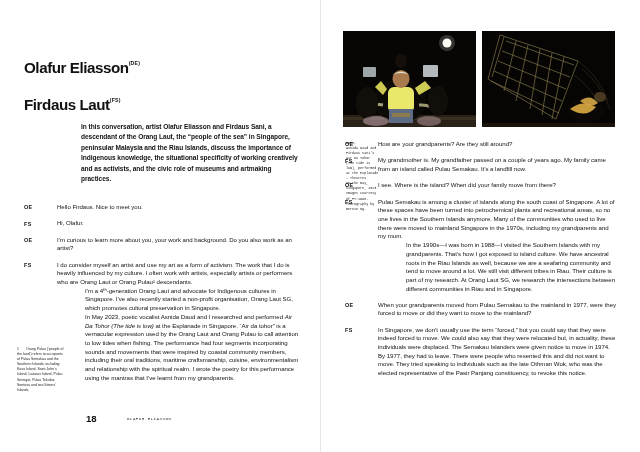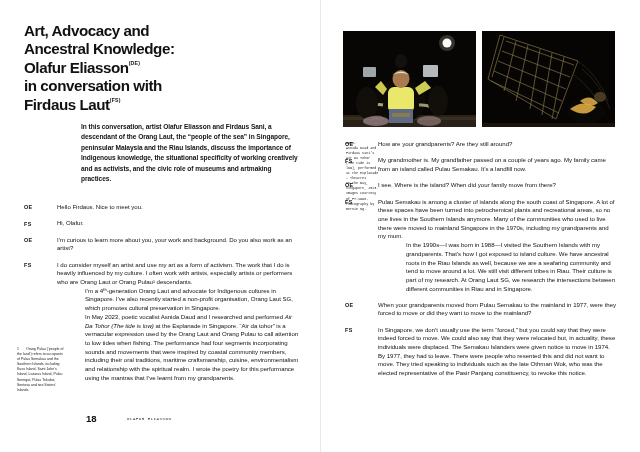--- a/index.html
+++ b/index.html
@@ -86,24 +86,24 @@
   .page-right .frun{left:117px;}
 </style>
 </head>
 <body>
 
 <div class="spread">
 
   <div class="page page-left">
 
     <div class="title">
-      <span>Art, Advocacy and</span><br>
-      <span>Ancestral Knowledge:</span><br>
+      <br>
+      <br>
       <span>Olafur Eliasson</span><span class="sup">(DE)</span><br>
-      <span>in conversation with</span><br>
+      <br>
       <span>Firdaus Laut</span><span class="sup">(FS)</span>
     </div>
 
     <div class="intro">In this conversation, artist Olafur Eliasson and Firdaus Sani, a descendant of the Orang Laut, the “people of the sea” in Singapore, peninsular Malaysia and the Riau Islands, discuss the importance of Indigenous knowledge, the situational specificity of working creatively and as activists, and the civic role of museums and artmaking practices.</div>
 
     <div class="dialogue dlg-left">
         <div class="qa">
           <div class="spk">OE</div>
           <div class="utt">
             <p>Hello Firdaus. Nice to meet you.</p>

